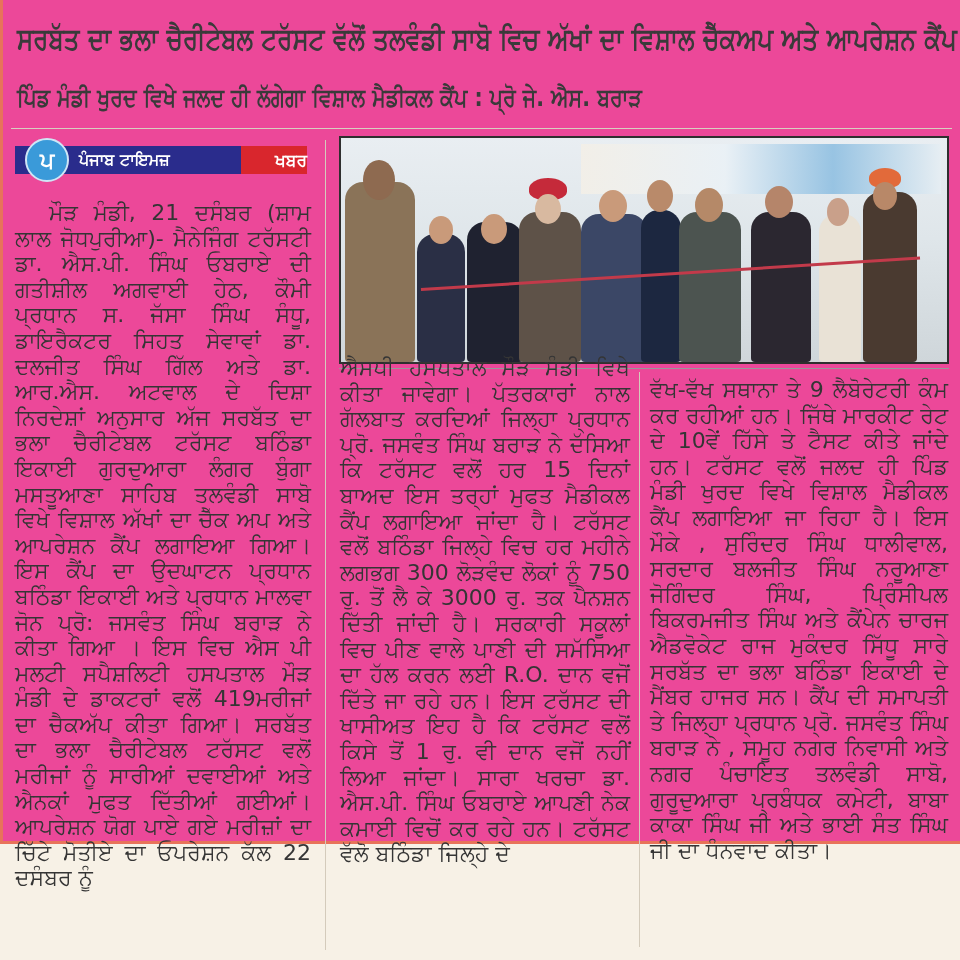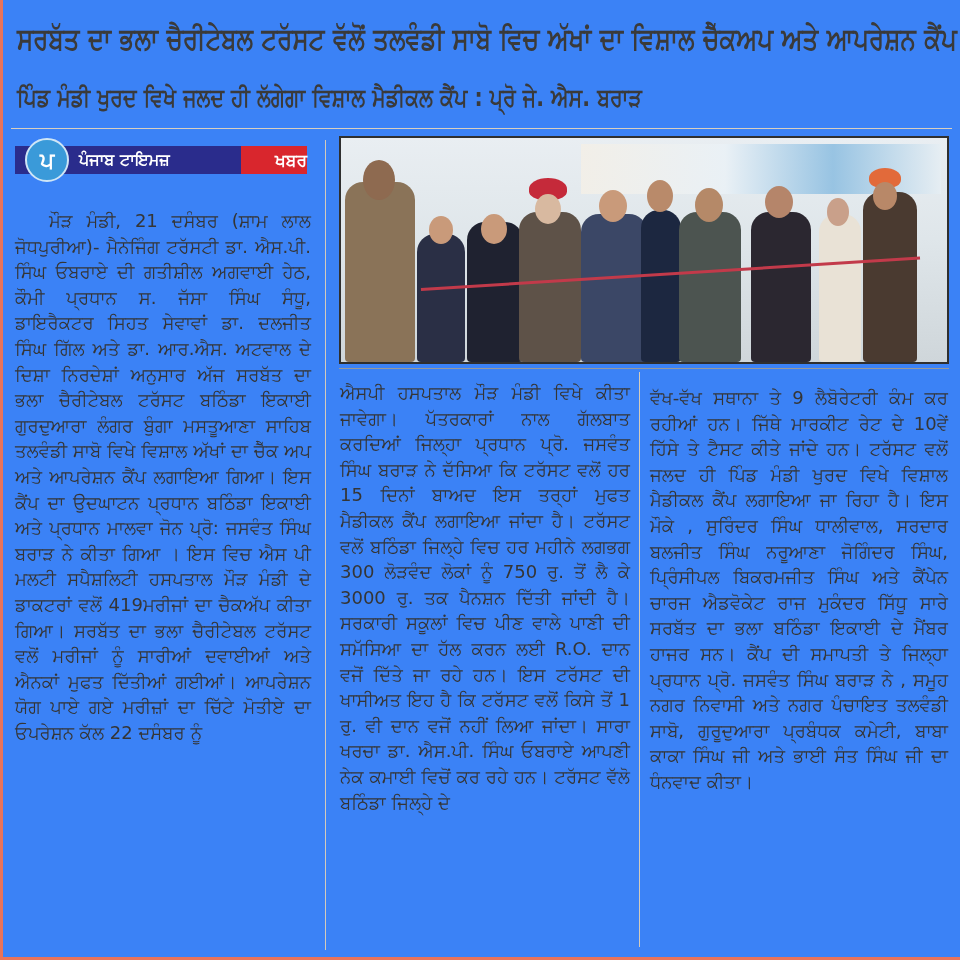--- a/index.html
+++ b/index.html
@@ -4,25 +4,25 @@
 <style>
   html, body { margin:0; padding:0; }
   body {
     width:960px; height:960px; overflow:hidden;
     background:#f7f1e6;
     font-family:"DejaVu Sans", sans-serif;
     color:#2b2b2b;
     position:relative;
   }
   .frame {
-    position:absolute; left:0; top:0; width:960px; height:960px;
+    position:absolute; left:0; top:0; width:960px; height:844px;
     box-sizing:border-box;
     border-left:3px solid #e8735a;
     border-bottom:3px solid #e8735a;
-    background:#3b82f6;
+    background:#ec4899;
   }
   .headline {
     position:absolute; left:14px; top:8px; width:940px;
     font-size:30px; font-weight:bold; color:#3a3a3a;
     white-space:nowrap; letter-spacing:0px; line-height:62px;
     transform-origin:left center;
   }
   .subhead {
     position:absolute; left:14px; top:70px; width:940px;
     font-size:25px; font-weight:bold; color:#3a3a3a;
@@ -74,26 +74,25 @@
   .photo .head {
     position:absolute; border-radius:50%; background:#c99a7a;
   }
   .photo .turban { position:absolute; border-radius:50% 50% 40% 40%; }
   .photo .ribbon {
     position:absolute; left:80px; top:150px; width:500px; height:3px;
     background:#c23a4a; transform:rotate(-3.6deg); transform-origin:left center;
   }
   
   .col {
-    position:absolute; font-size:18px; line-height:25.6px; color:#353535;
+    position:absolute; font-size:22px; line-height:25.6px; color:#353535;
     text-align:justify;
-    margin-top:8px;
   }
   .col1 { left:12px; top:200px; width:296px; }
-  .col2 { left:337px; top:372px; width:290px; }
+  .col2 { left:337px; top:355px; width:290px; }
   .col3 { left:647px; top:377px; width:298px; }
   .col p { margin:0; text-indent:0; }
   .col1 p { text-indent:34px; }
   .col-rule { position:absolute; top:372px; width:1px; height:575px; background:#d4cbbb; }
   .photo-rule { position:absolute; left:336px; top:368px; width:610px; height:1px; background:#999; }
 </style>
 </head>
 <body>
 
 <div class="frame">

